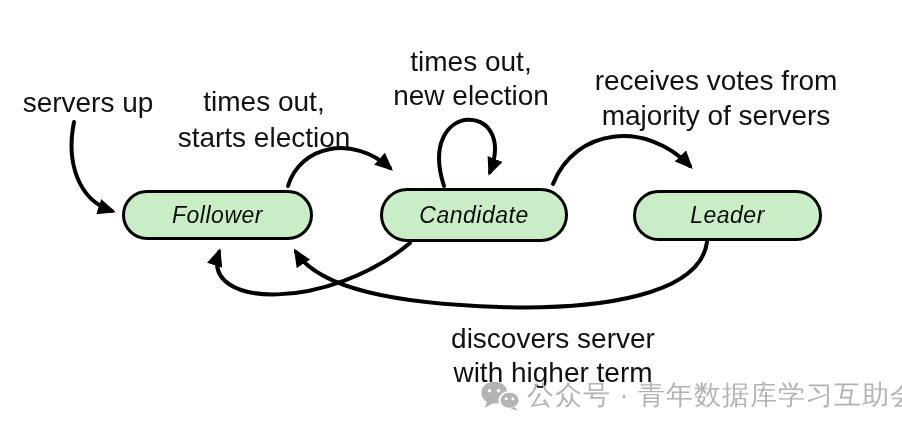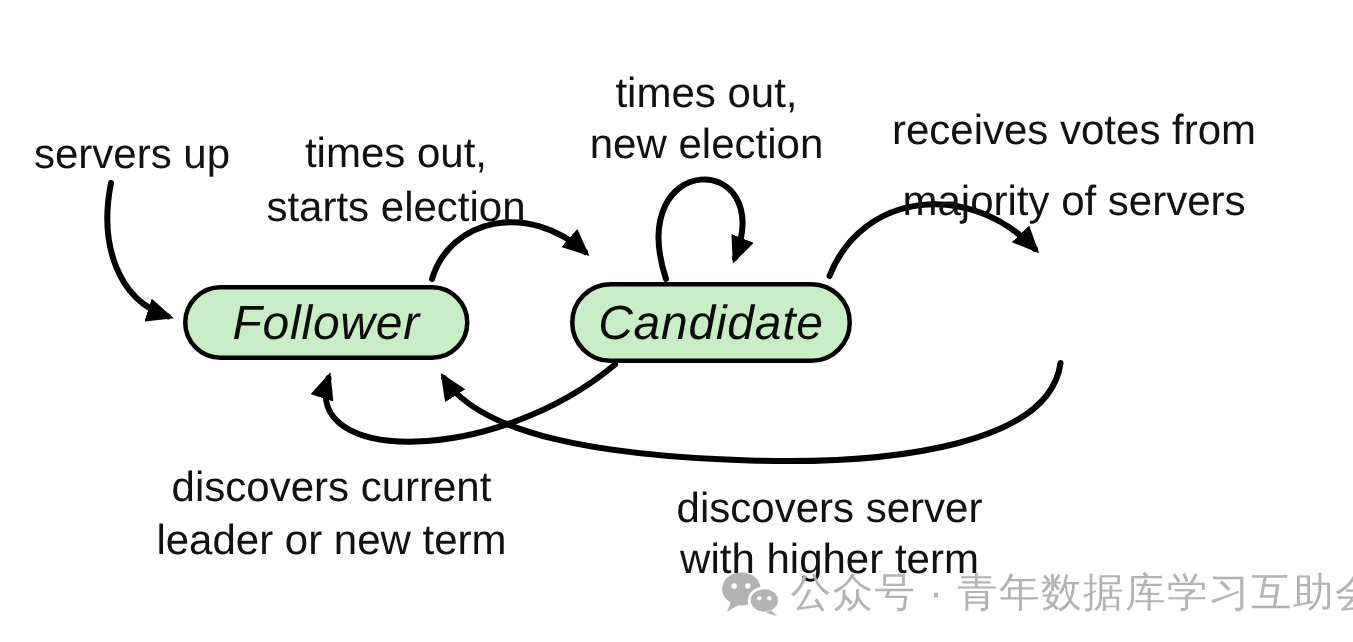--- a/index.html
+++ b/index.html
@@ -34,39 +34,39 @@
     box-sizing: border-box;
     background: #c9eec6;
     border: 3px solid #000000;
     border-radius: 27px;
     display: flex;
     align-items: center;
     justify-content: center;
   }
   .state span {
     font-style: italic;
-    font-size: 32px;
+    font-size: 23px;
     color: #0b0b0b;
     letter-spacing: 0.5px;
   }
   .state.follower  { left: 122px; top: 190px; width: 191px; height: 50px; }
   .state.candidate { left: 380px; top: 188px; width: 188px; height: 54px; align-items: center; }
   .state.leader    { left: 633px; top: 190px; width: 189px; height: 51px; }
   .tlabel {
     position: absolute;
     text-align: center;
     font-size: 28px;
     line-height: 34px;
     white-space: pre-line;
     color: #111111;
   }
   .l-starts-up          { left: 8px;   top: 86px;  width: 160px; }
   .l-starts-election    { left: 114px; top: 84px;  width: 300px; line-height: 36px; }
   .l-new-election       { left: 331px; top: 45px;  width: 280px; line-height: 34px; }
-  .l-receives-votes     { left: 556px; top: 63px;  width: 320px; line-height: 47px; }
+  .l-receives-votes     { left: 556px; top: 63px;  width: 320px; line-height: 35px; }
   .l-discovers-current  { left: 71px;  top: 307px; width: 300px; line-height: 35px; }
   .l-discovers-server   { left: 403px; top: 322px; width: 300px; line-height: 34px; }
   .watermark {
     position: absolute;
     left: 479px;
     top: 377px;
     display: flex;
     align-items: center;
     gap: 6px;
   }
@@ -95,30 +95,31 @@
     <path class="edge" marker-end="url(#arrow)" d="M 410,243 C 330,310 200,310 219,252"></path>
     <path class="edge" marker-end="url(#arrow)" d="M 707,242 C 700,295 600,310 500,307 C 400,304 320,290 296,252"></path>
   </svg>
 
   <div class="state follower">
     <span>Follower</span>
   </div>
   <div class="state candidate">
     <span>Candidate</span>
   </div>
+  <div class="state leader">
+    <span>Leader</span>
+  </div>
 
   <div class="tlabel l-starts-up">servers up</div>
   <div class="tlabel l-starts-election">times out,
 starts election</div>
   <div class="tlabel l-new-election">times out,
 new election</div>
   <div class="tlabel l-receives-votes">receives votes from
 majority of servers</div>
-  <div class="tlabel l-discovers-current">discovers current
-leader or new term</div>
   <div class="tlabel l-discovers-server">discovers server
 with higher term</div>
 
   <div class="watermark">
     <svg width="42" height="31" viewBox="0 0 44 32">
       <ellipse cx="16" cy="13" rx="13.5" ry="11.5" fill="#b3b3b3"></ellipse>
       <path d="M 9,21 L 6,29 L 16,23 Z" fill="#b3b3b3"></path>
       <circle cx="11" cy="11" r="1.9" fill="#ffffff"></circle>
       <circle cx="20.5" cy="11" r="1.9" fill="#ffffff"></circle>
       <ellipse cx="32" cy="21" rx="10.5" ry="8.8" fill="#b3b3b3" stroke="#ffffff" stroke-width="2"></ellipse>

